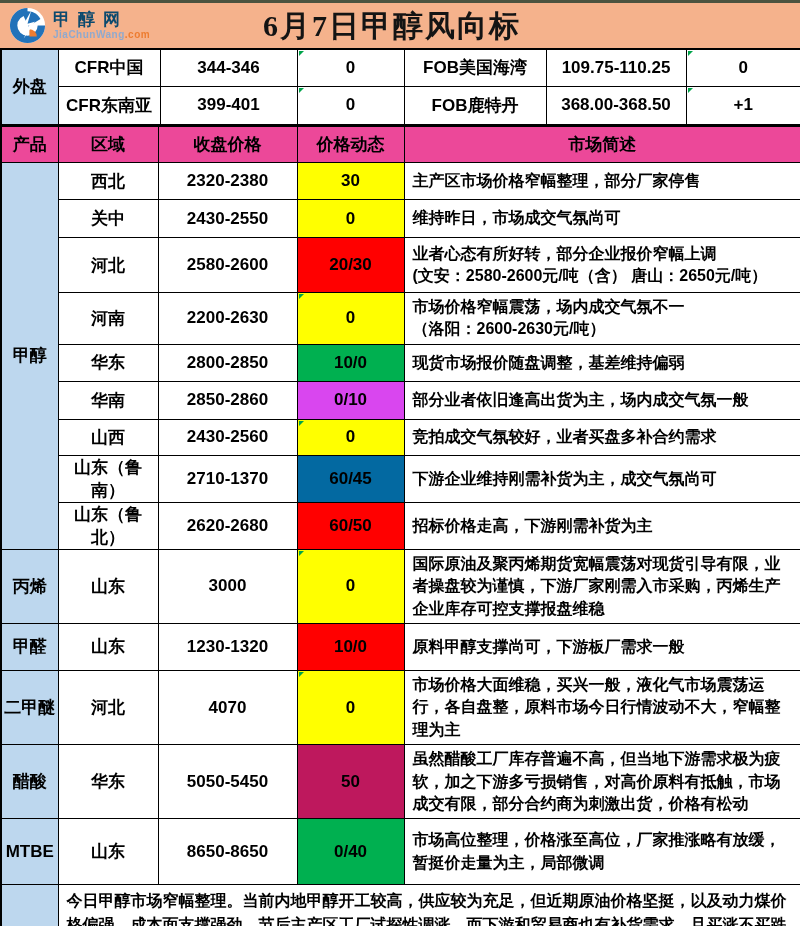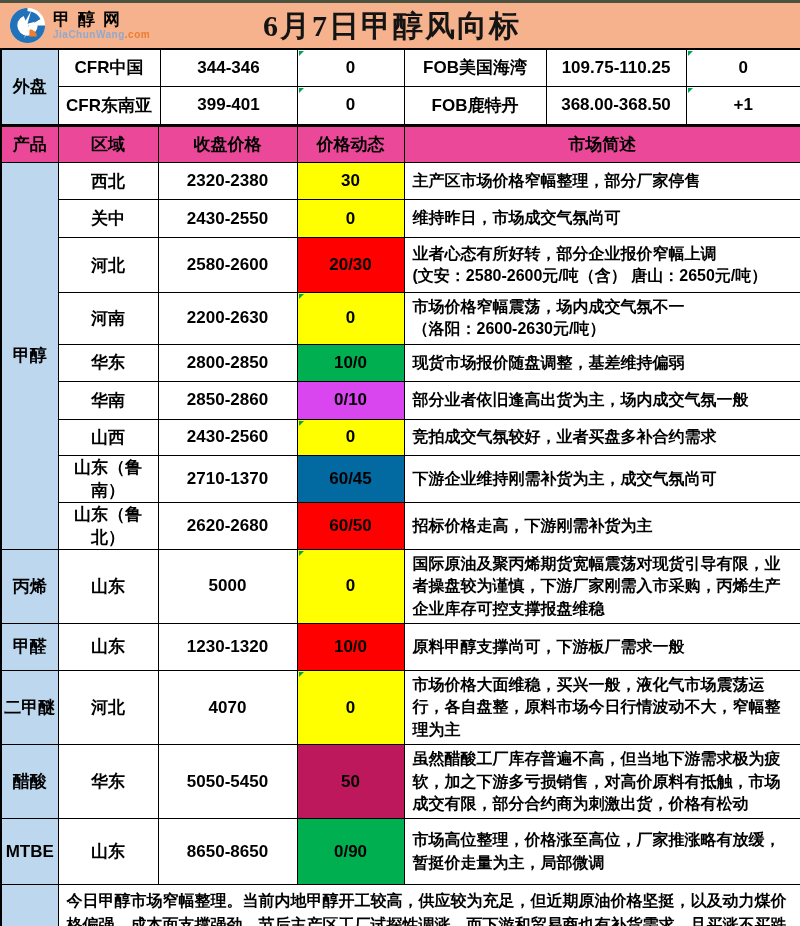--- a/index.html
+++ b/index.html
@@ -14,21 +14,21 @@
   
   .banner {
     height:45px; background:#F5B28C; position:relative;
     display:flex; align-items:center;
   }
   .logo { display:flex; align-items:center; gap:7px; padding-left:9px; z-index:2; }
   .logo-icon { width:37px; height:37px; flex:0 0 auto; }
   .logo-text { display:flex; flex-direction:column; line-height:1.1; }
   .logo-cn {
     font-family:"Liberation Serif","DejaVu Serif",serif;
-    font-size:17px; font-weight:bold; color:#000000; letter-spacing:8px; white-space:nowrap;
+    font-size:17px; font-weight:bold; color:#0c4a6e; letter-spacing:8px; white-space:nowrap;
   }
   .logo-en { font-size:10px; font-weight:bold; color:#8FA9CE; letter-spacing:.5px; }
   .logo-en .dom { color:#ED7D31; }
   .title {
     position:absolute; left:0; right:16px; top:3px; text-align:center;
     font-family:"Liberation Serif","DejaVu Serif",serif;
     font-size:30px; font-weight:bold; color:#141414; letter-spacing:2px;
   }
 
   
@@ -191,21 +191,21 @@
     <tr style="height:33px">
       <td class="regc">山东（鲁北）</td>
       <td class="price">2620-2680</td>
       <td class="dyn" style="background-color: rgb(255, 0, 0);"><span>60/50</span></td>
       <td class="sum">招标价格走高，下游刚需补货为主</td>
     </tr>
 
     <tr style="height:71px">
       <td class="side">丙烯</td>
       <td class="regc">山东</td>
-      <td class="price">5000</td>
+      <td class="price">3000</td>
       <td class="dyn" style="background-color: rgb(255, 255, 0);"><span class="flag"></span><span>0</span></td>
       <td class="sum">国际原油及聚丙烯期货宽幅震荡对现货引导有限，业者操盘较为谨慎，下游厂家刚需入市采购，丙烯生产企业库存可控支撑报盘维稳</td>
     </tr>
     <tr style="height:47px">
       <td class="side">甲醛</td>
       <td class="regc">山东</td>
       <td class="price">1230-1320</td>
       <td class="dyn" style="background-color: rgb(255, 0, 0);"><span>10/0</span></td>
       <td class="sum">原料甲醇支撑尚可，下游板厂需求一般</td>
     </tr>
@@ -220,21 +220,21 @@
       <td class="side">醋酸</td>
       <td class="regc">华东</td>
       <td class="price">5050-5450</td>
       <td class="dyn" style="background-color: #be185d;"><span>50</span></td>
       <td class="sum">虽然醋酸工厂库存普遍不高，但当地下游需求极为疲软，加之下游多亏损销售，对高价原料有抵触，市场成交有限，部分合约商为刺激出货，价格有松动</td>
     </tr>
     <tr style="height:66px">
       <td class="side">MTBE</td>
       <td class="regc">山东</td>
       <td class="price">8650-8650</td>
-      <td class="dyn" style="background-color: rgb(0, 176, 80);"><span>0/90</span></td>
+      <td class="dyn" style="background-color: rgb(0, 176, 80);"><span>0/40</span></td>
       <td class="sum">市场高位整理，价格涨至高位，厂家推涨略有放缓，暂挺价走量为主，局部微调</td>
     </tr>
 
     <tr style="height:95px">
       <td class="flabel">后市预测</td>
       <td class="ftext" colspan="4">今日甲醇市场窄幅整理。当前内地甲醇开工较高，供应较为充足，但近期原油价格坚挺，以及动力煤价格偏强，成本面支撑强劲，节后主产区工厂试探性调涨，而下游和贸易商也有补货需求，且买涨不买跌的心理下，接货积极性尚可。港口方面，甲醇期货偏强震荡，且近期到港量较多，港口库存持续累积中，现货市场成交清淡。短期国内甲醇市场或震荡运行。</td>
     </tr>
   </tbody>
     </table>
 

